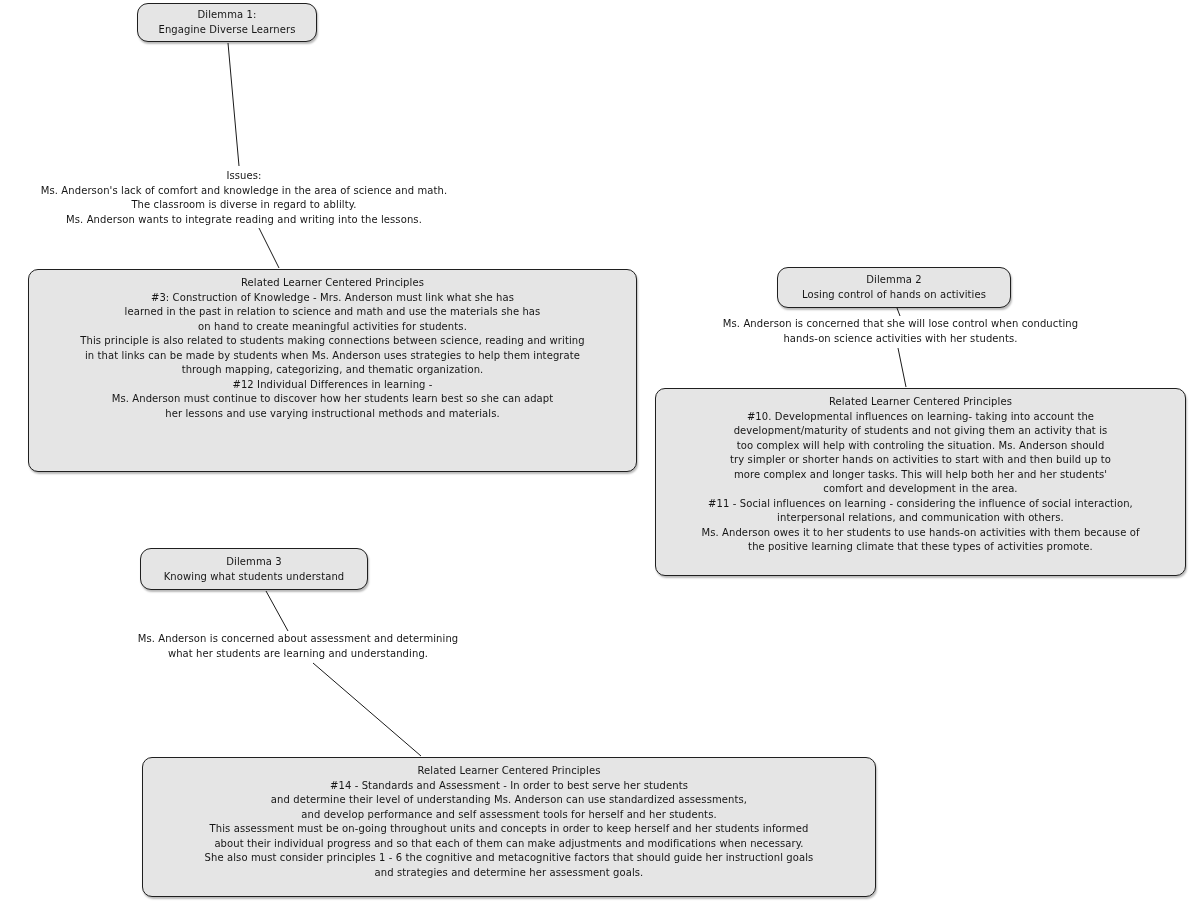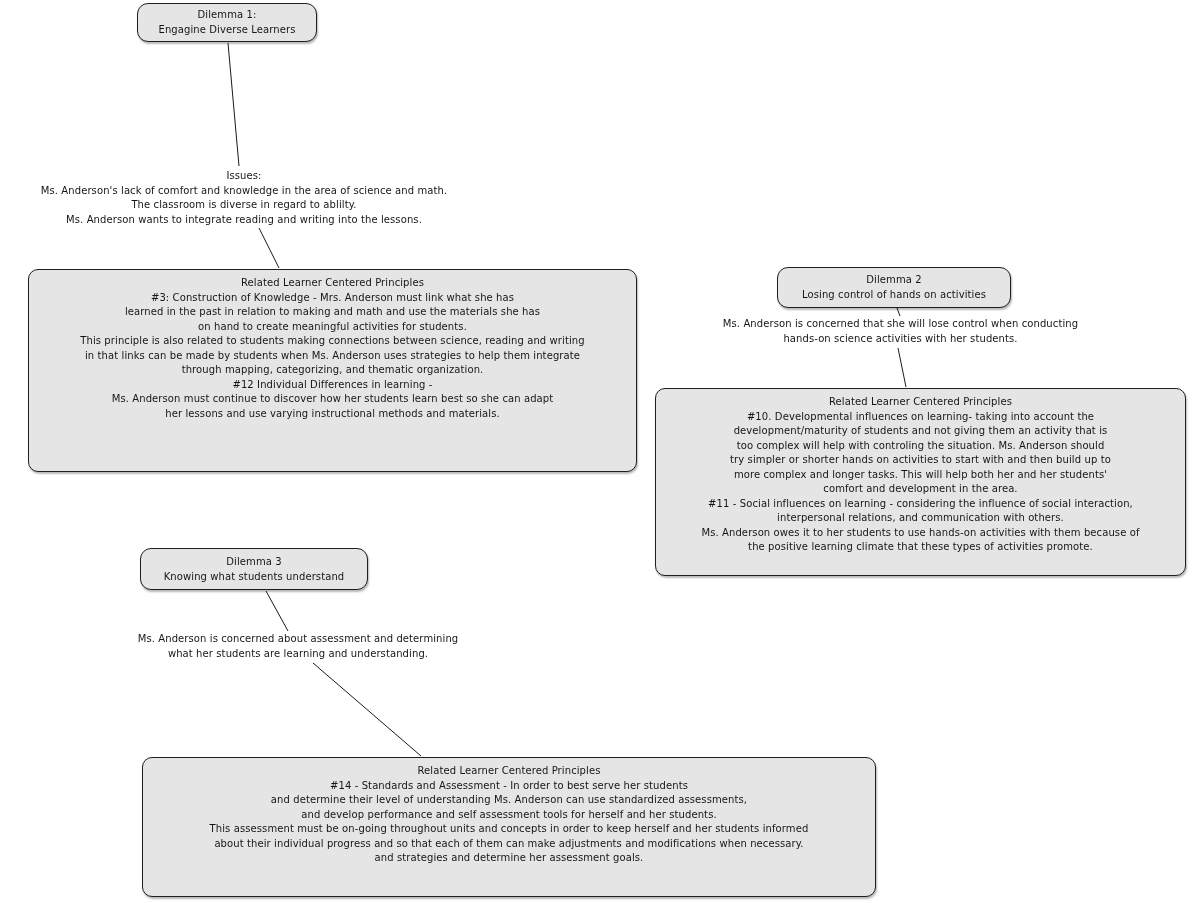--- a/index.html
+++ b/index.html
@@ -76,21 +76,21 @@
   <div class="node" id="issues1">
       <div class="tline">Issues:</div>
       <div class="tline">Ms. Anderson's lack of comfort and knowledge in the area of science and math.</div>
       <div class="tline">The classroom is diverse in regard to ablilty.</div>
       <div class="tline">Ms. Anderson wants to integrate reading and writing into the lessons.</div>
     </div>
 
   <div class="node box" id="principles1">
       <div class="tline">Related Learner Centered Principles</div>
       <div class="tline">#3: Construction of Knowledge - Mrs. Anderson must link what she has</div>
-      <div class="tline">learned in the past in relation to making and math and use the materials she has</div>
+      <div class="tline">learned in the past in relation to science and math and use the materials she has</div>
       <div class="tline">on hand to create meaningful activities for students.</div>
       <div class="tline">This principle is also related to students making connections between science, reading and writing</div>
       <div class="tline">in that links can be made by students when Ms. Anderson uses strategies to help them integrate</div>
       <div class="tline">through mapping, categorizing, and thematic organization.</div>
       <div class="tline">#12 Individual Differences in learning -</div>
       <div class="tline">Ms. Anderson must continue to discover how her students learn best so she can adapt</div>
       <div class="tline">her lessons and use varying instructional methods and materials.</div>
     </div>
 
   <div class="node box small" id="dilemma2">
@@ -127,16 +127,17 @@
       <div class="tline">what her students are learning and understanding.</div>
     </div>
 
   <div class="node box" id="principles3">
       <div class="tline">Related Learner Centered Principles</div>
       <div class="tline">#14 - Standards and Assessment - In order to best serve her students</div>
       <div class="tline">and determine their level of understanding Ms. Anderson can use standardized assessments,</div>
       <div class="tline">and develop performance and self assessment tools for herself and her students.</div>
       <div class="tline">This assessment must be on-going throughout units and concepts in order to keep herself and her students informed</div>
       <div class="tline">about their individual progress and so that each of them can make adjustments and modifications when necessary.</div>
+      <div class="tline">She also must consider principles 1 - 6 the cognitive and metacognitive factors that should guide her instructionl goals</div>
       <div class="tline">and strategies and determine her assessment goals.</div>
     </div>
 
 </div>
 
 </body></html>

